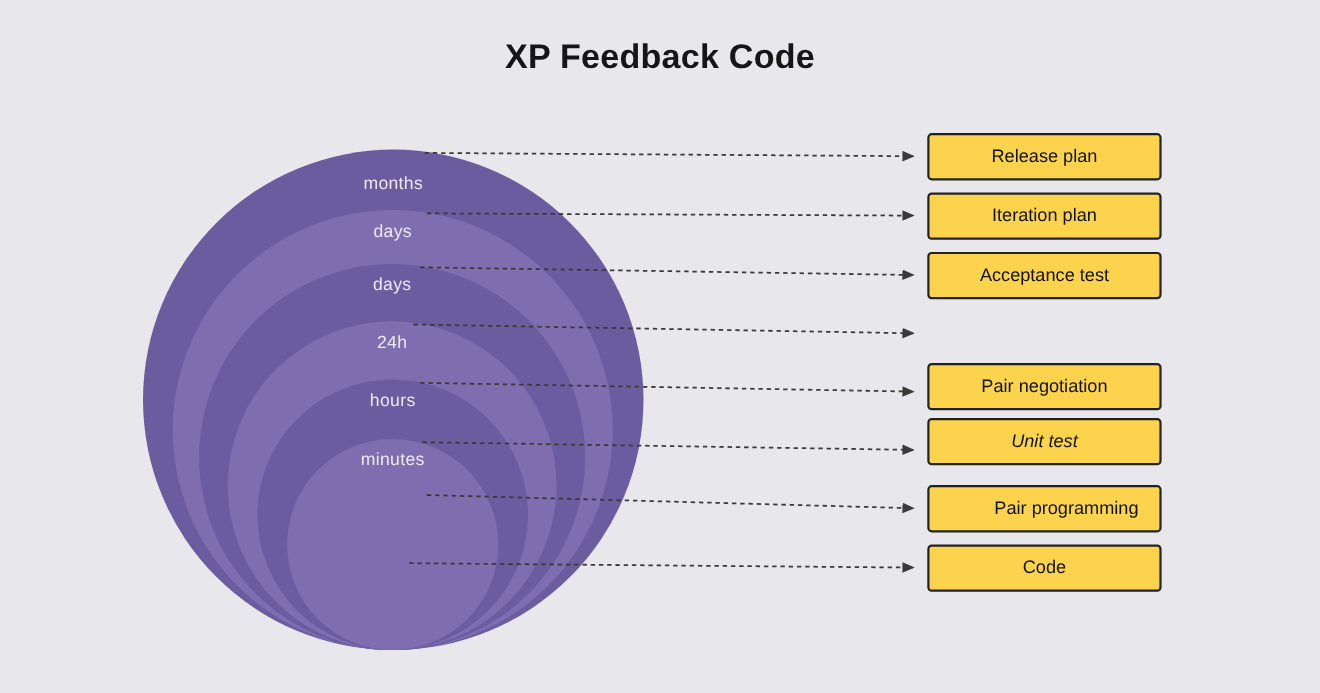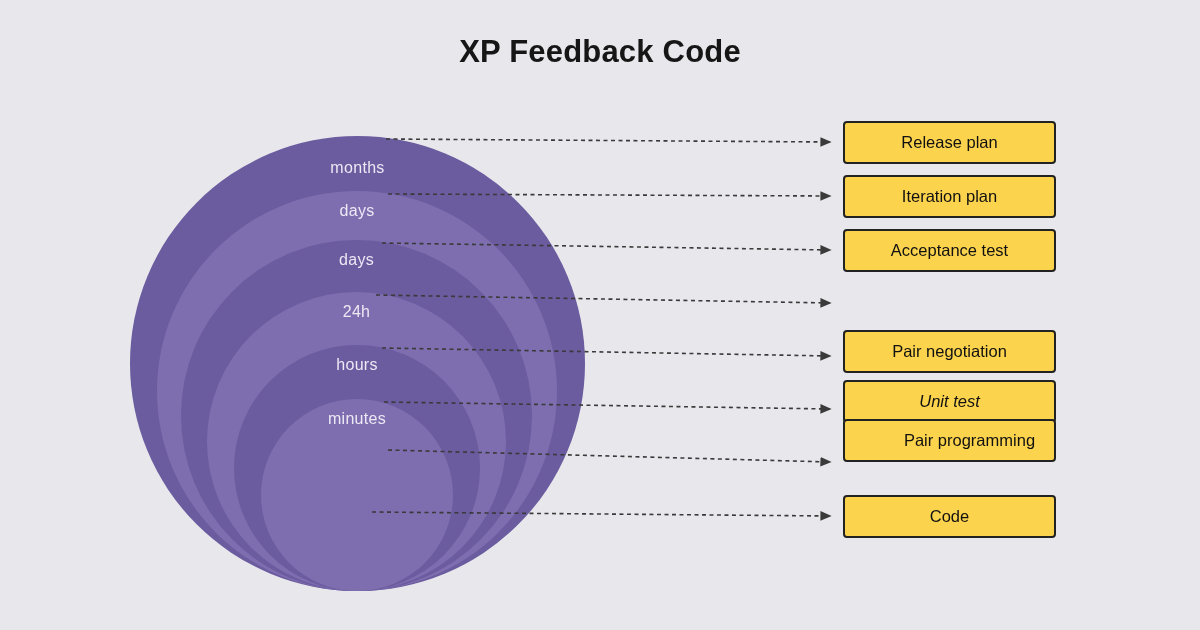--- a/index.html
+++ b/index.html
@@ -76,21 +76,21 @@
     font-size: 16.5px;
     font-weight: 500;
     color: #111111;
   }
   .b0 { top: 121px; }
   .b1 { top: 175px; }
   .b2 { top: 229px; }
   .b3 { top: 282px; }
   .b4 { top: 330px; }
   .b5 { top: 380px; font-style: italic; }
-  .b6 { top: 419px; padding-left: 40px; }
+  .b6 { top: 441px; padding-left: 40px; }
   .b7 { top: 495px; }
 
   .arrows {
     position: absolute;
     left: 0; top: 0;
     width: 1200px;
     height: 630px;
     pointer-events: none;
   }
   .arrows line {

